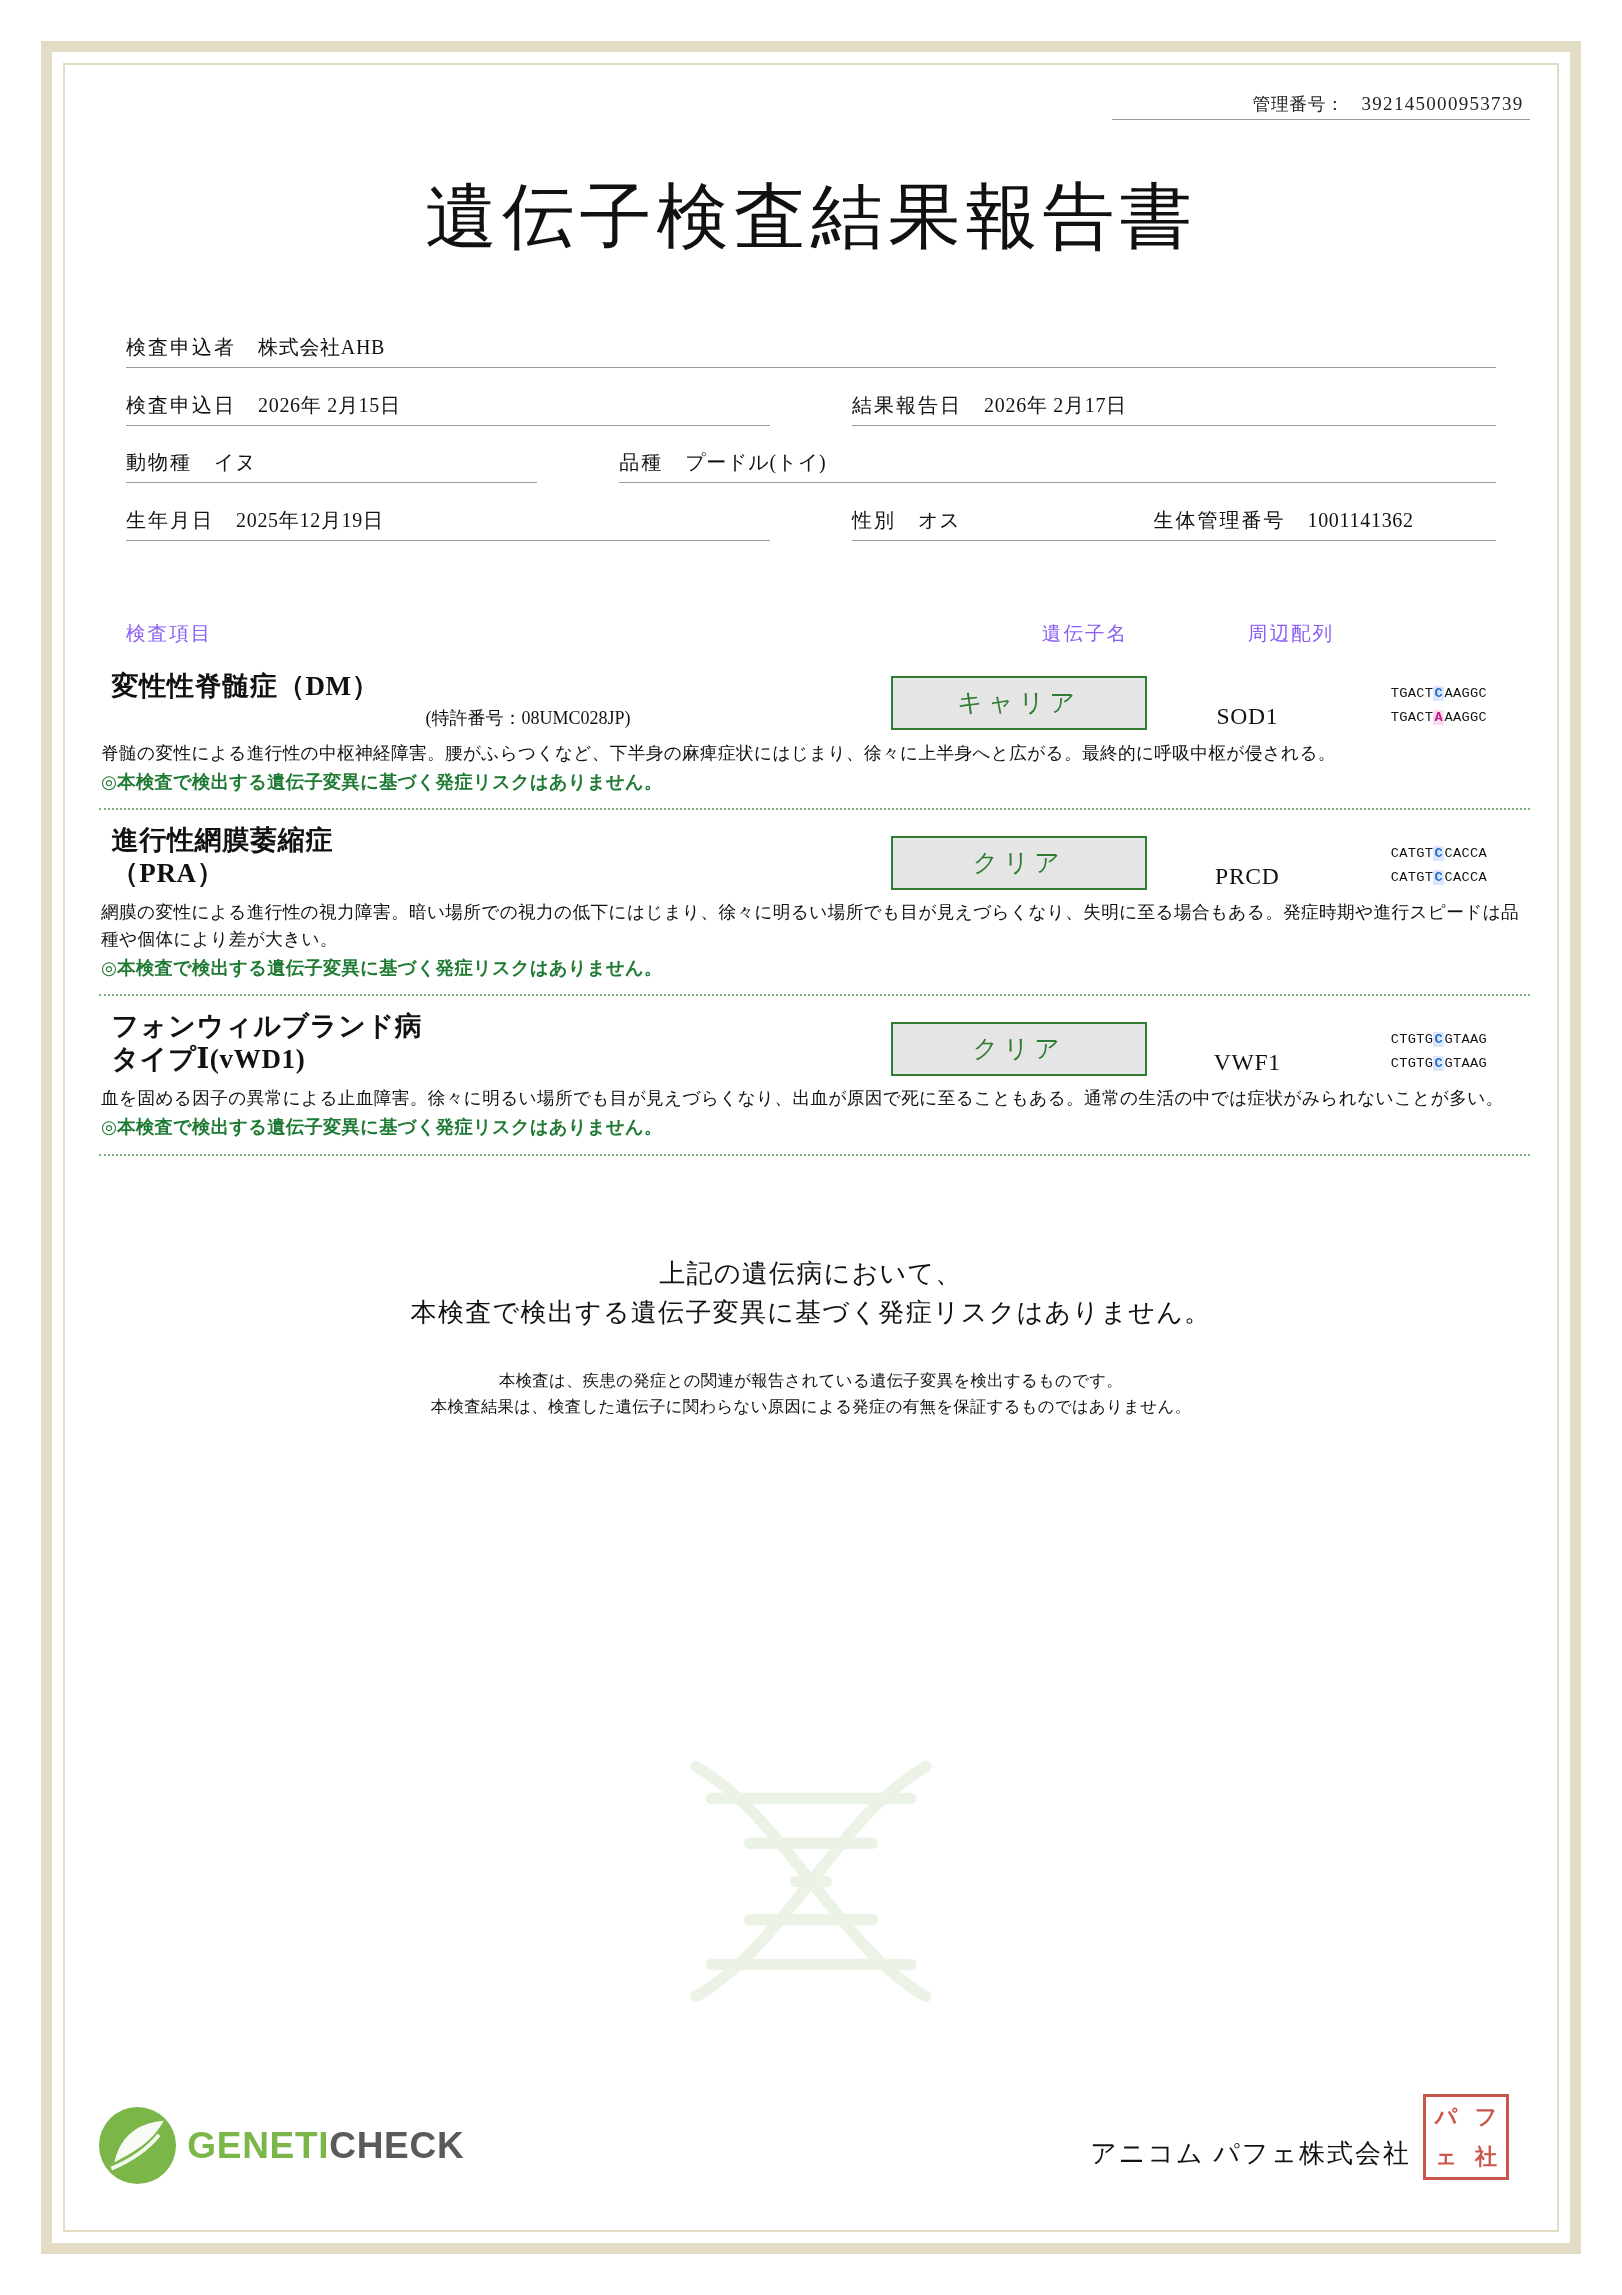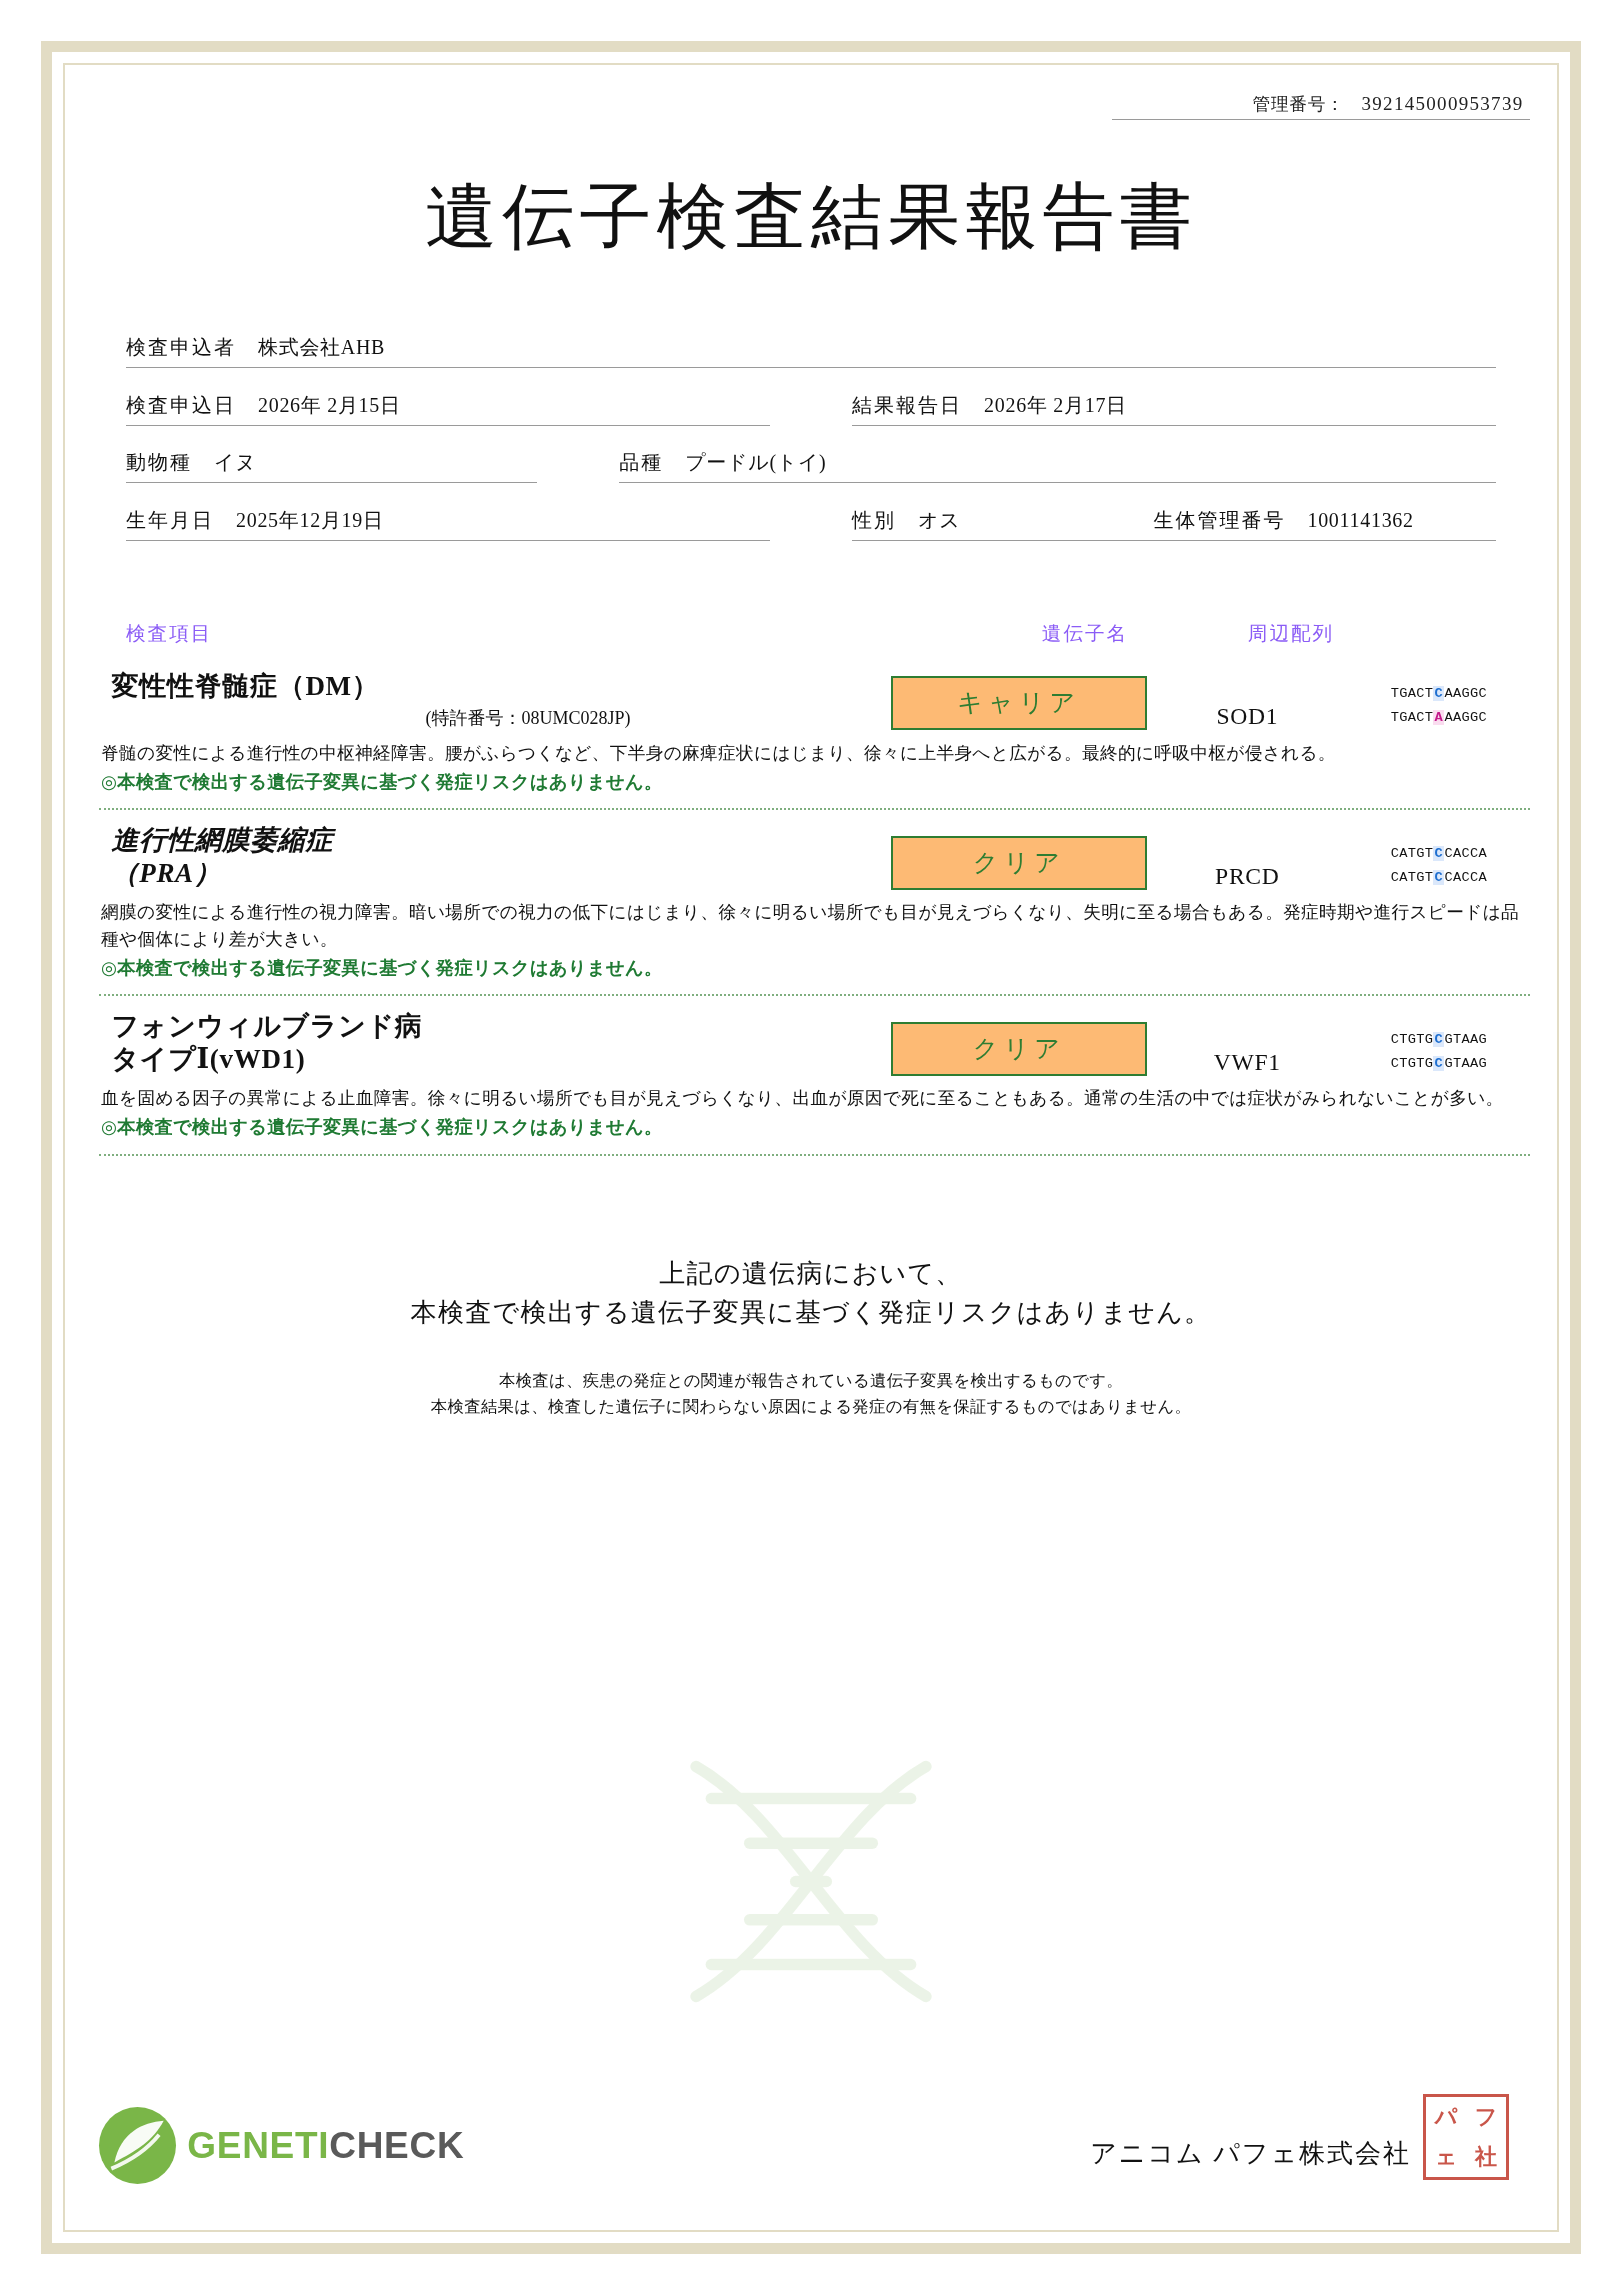--- a/index.html
+++ b/index.html
@@ -158,21 +158,21 @@
   }
   .r-status { width: 257px; display: flex; justify-content: center; }
   .status-box {
     border: 2px solid #2e7d32;
     color: #2e7d32;
     font-size: 25px;
     letter-spacing: 5.2px;
     padding: 7.9px 0 9.2px;
     width: 252px;
     text-align: center;
-    background: #fdba74;
+    background: #e5e5e5;
   }
   .r-gene {
     width: 216px;
     text-align: center;
     font-size: 23.6px;
     letter-spacing: 0.7px;
     color: #111;
   }
   .r-seq {
     width: 196px;
@@ -407,21 +407,21 @@
           </div>
         </div>
         <div class="desc">脊髄の変性による進行性の中枢神経障害。腰がふらつくなど、下半身の麻痺症状にはじまり、徐々に上半身へと広がる。最終的に呼吸中枢が侵される。</div>
         <div class="risk">◎本検査で検出する遺伝子変異に基づく発症リスクはありません。</div>
         <div class="dash-sep"></div>
       </div>
 
       <div class="res-block">
         <div class="res-main">
           <div class="r-item">
-            <div class="disease-name" style="white-space:pre-line;font-style:italic;">進行性網膜萎縮症
+            <div class="disease-name" style="white-space:pre-line;">進行性網膜萎縮症
 （PRA）</div>
           </div>
           <div class="r-status">
             <div class="status-box">クリア</div>
           </div>
           <div class="r-gene">PRCD</div>
           <div class="r-seq">
             <div>
               <span>CATGT</span><span class="hl-c">C</span><span>CACCA</span>
             </div>

